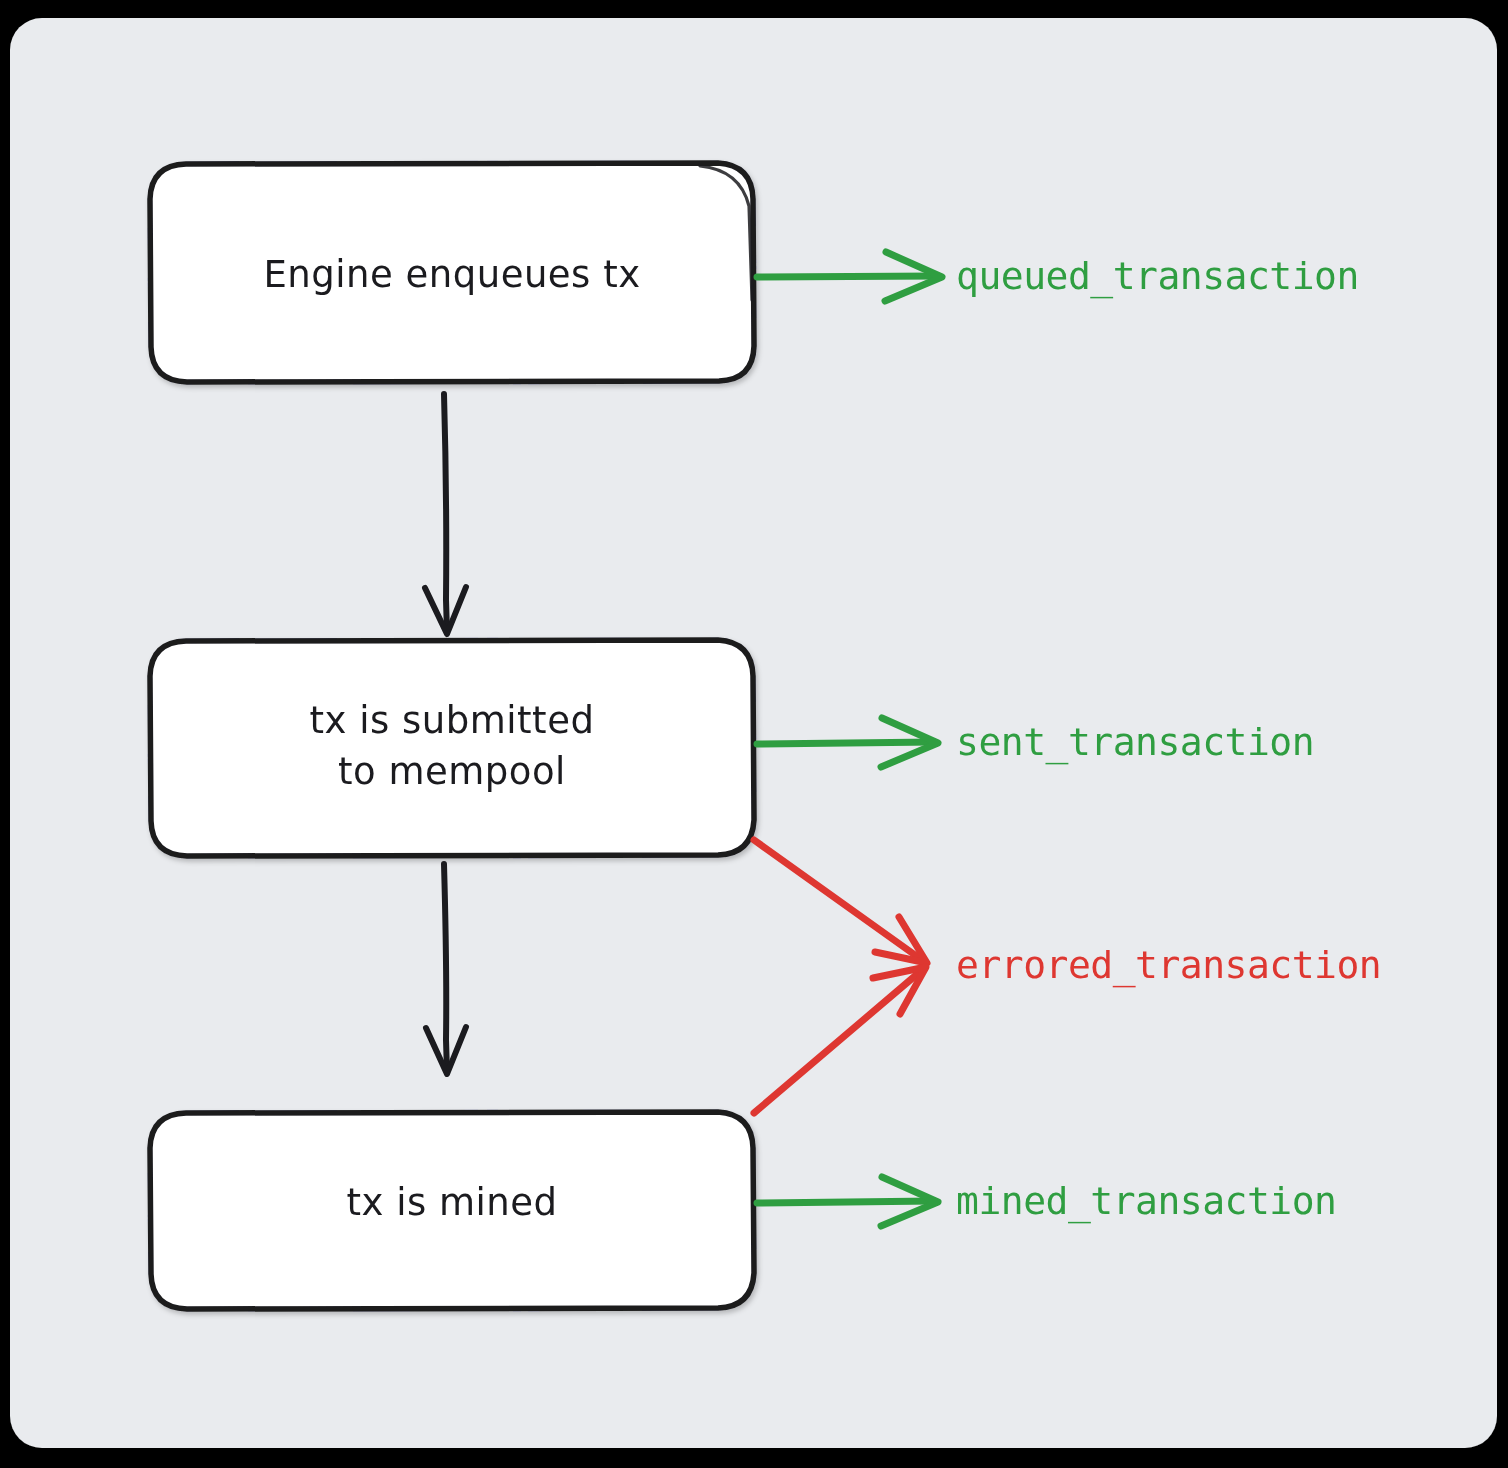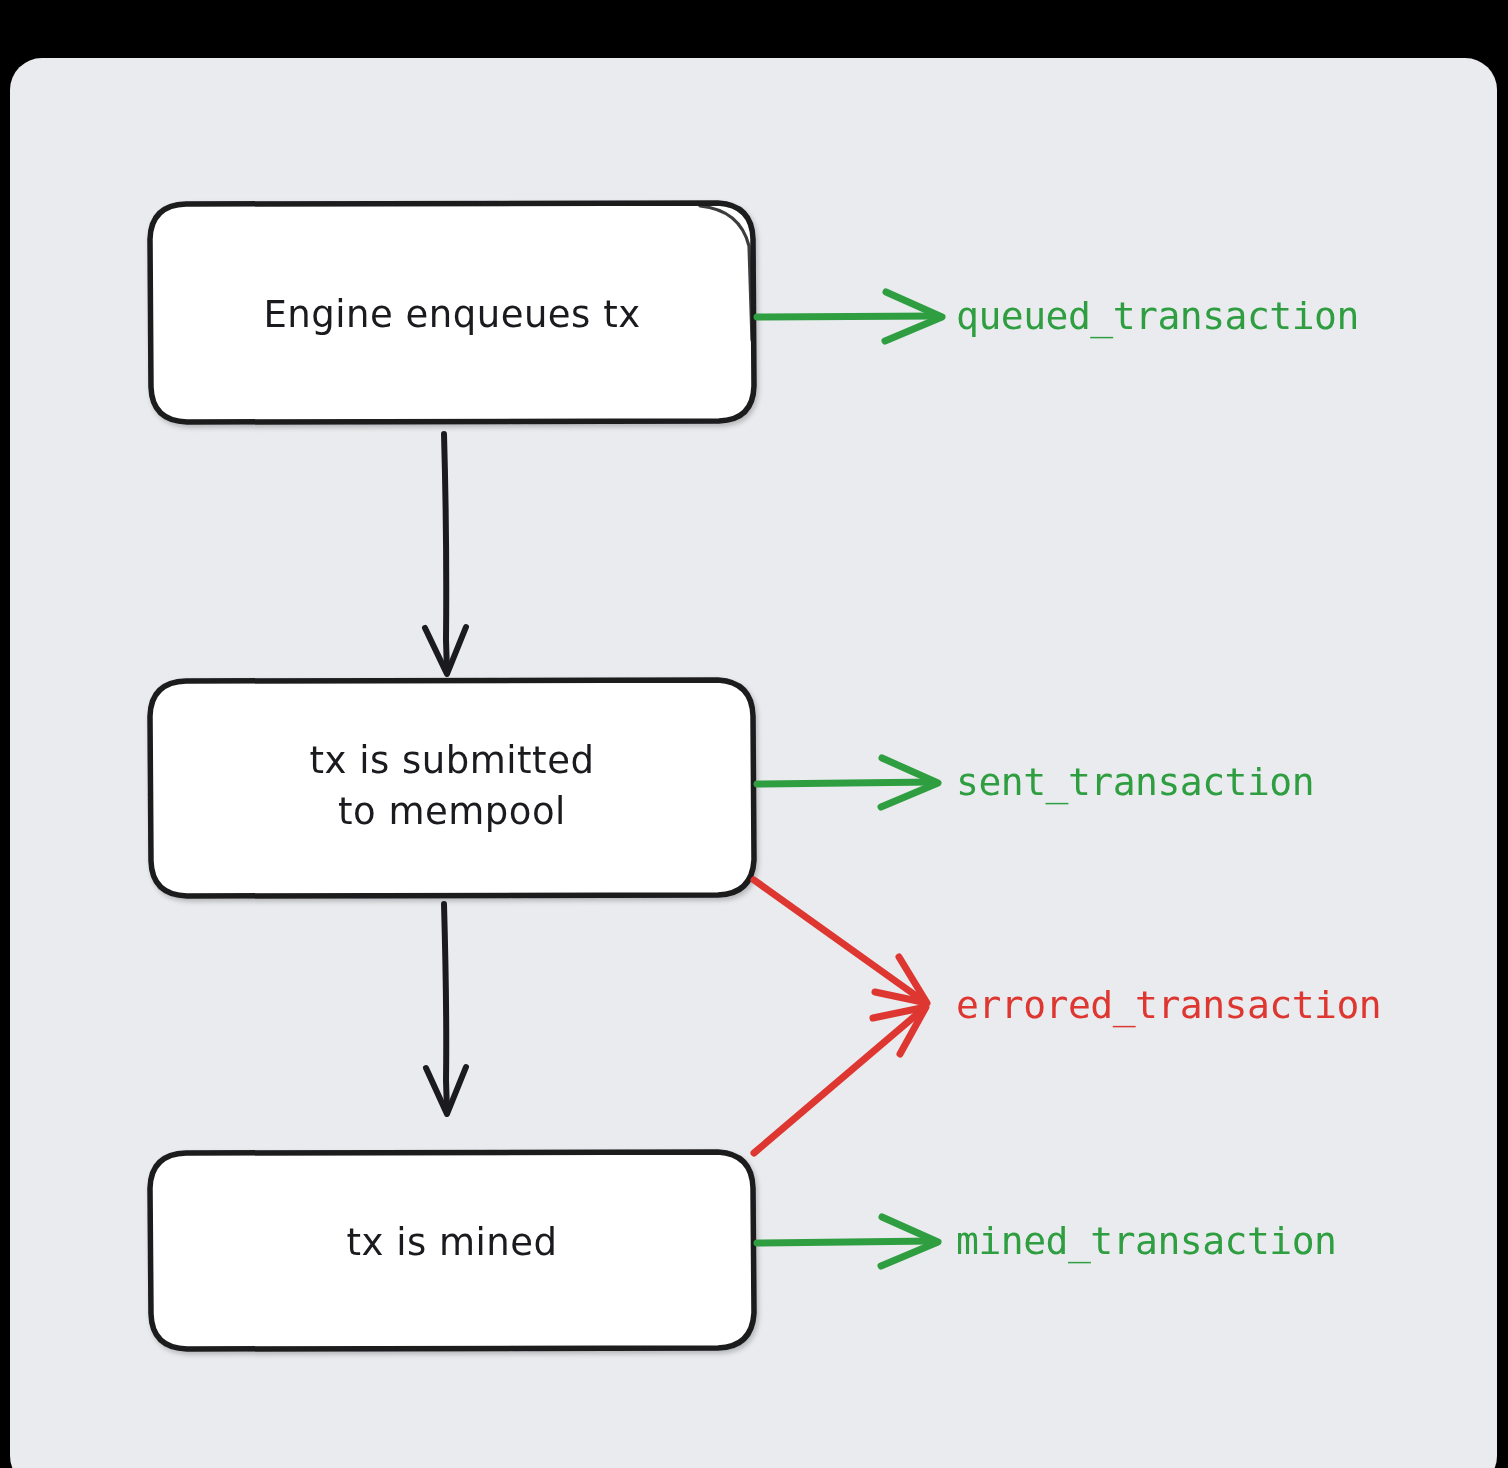--- a/index.html
+++ b/index.html
@@ -9,21 +9,20 @@
     background: #000000;
     width: 1508px;
     height: 1468px;
     overflow: hidden;
     font-family: "Liberation Sans", sans-serif;
   }
   #diagram-root {
     position: relative;
     width: 1508px;
     height: 1048px;
-    margin-top: 40px;
   }
   #diagram-canvas {
     position: absolute;
     top: 0;
     left: 0;
     width: 1508px;
     height: 1468px;
     display: block;
   }
   .node-label {

